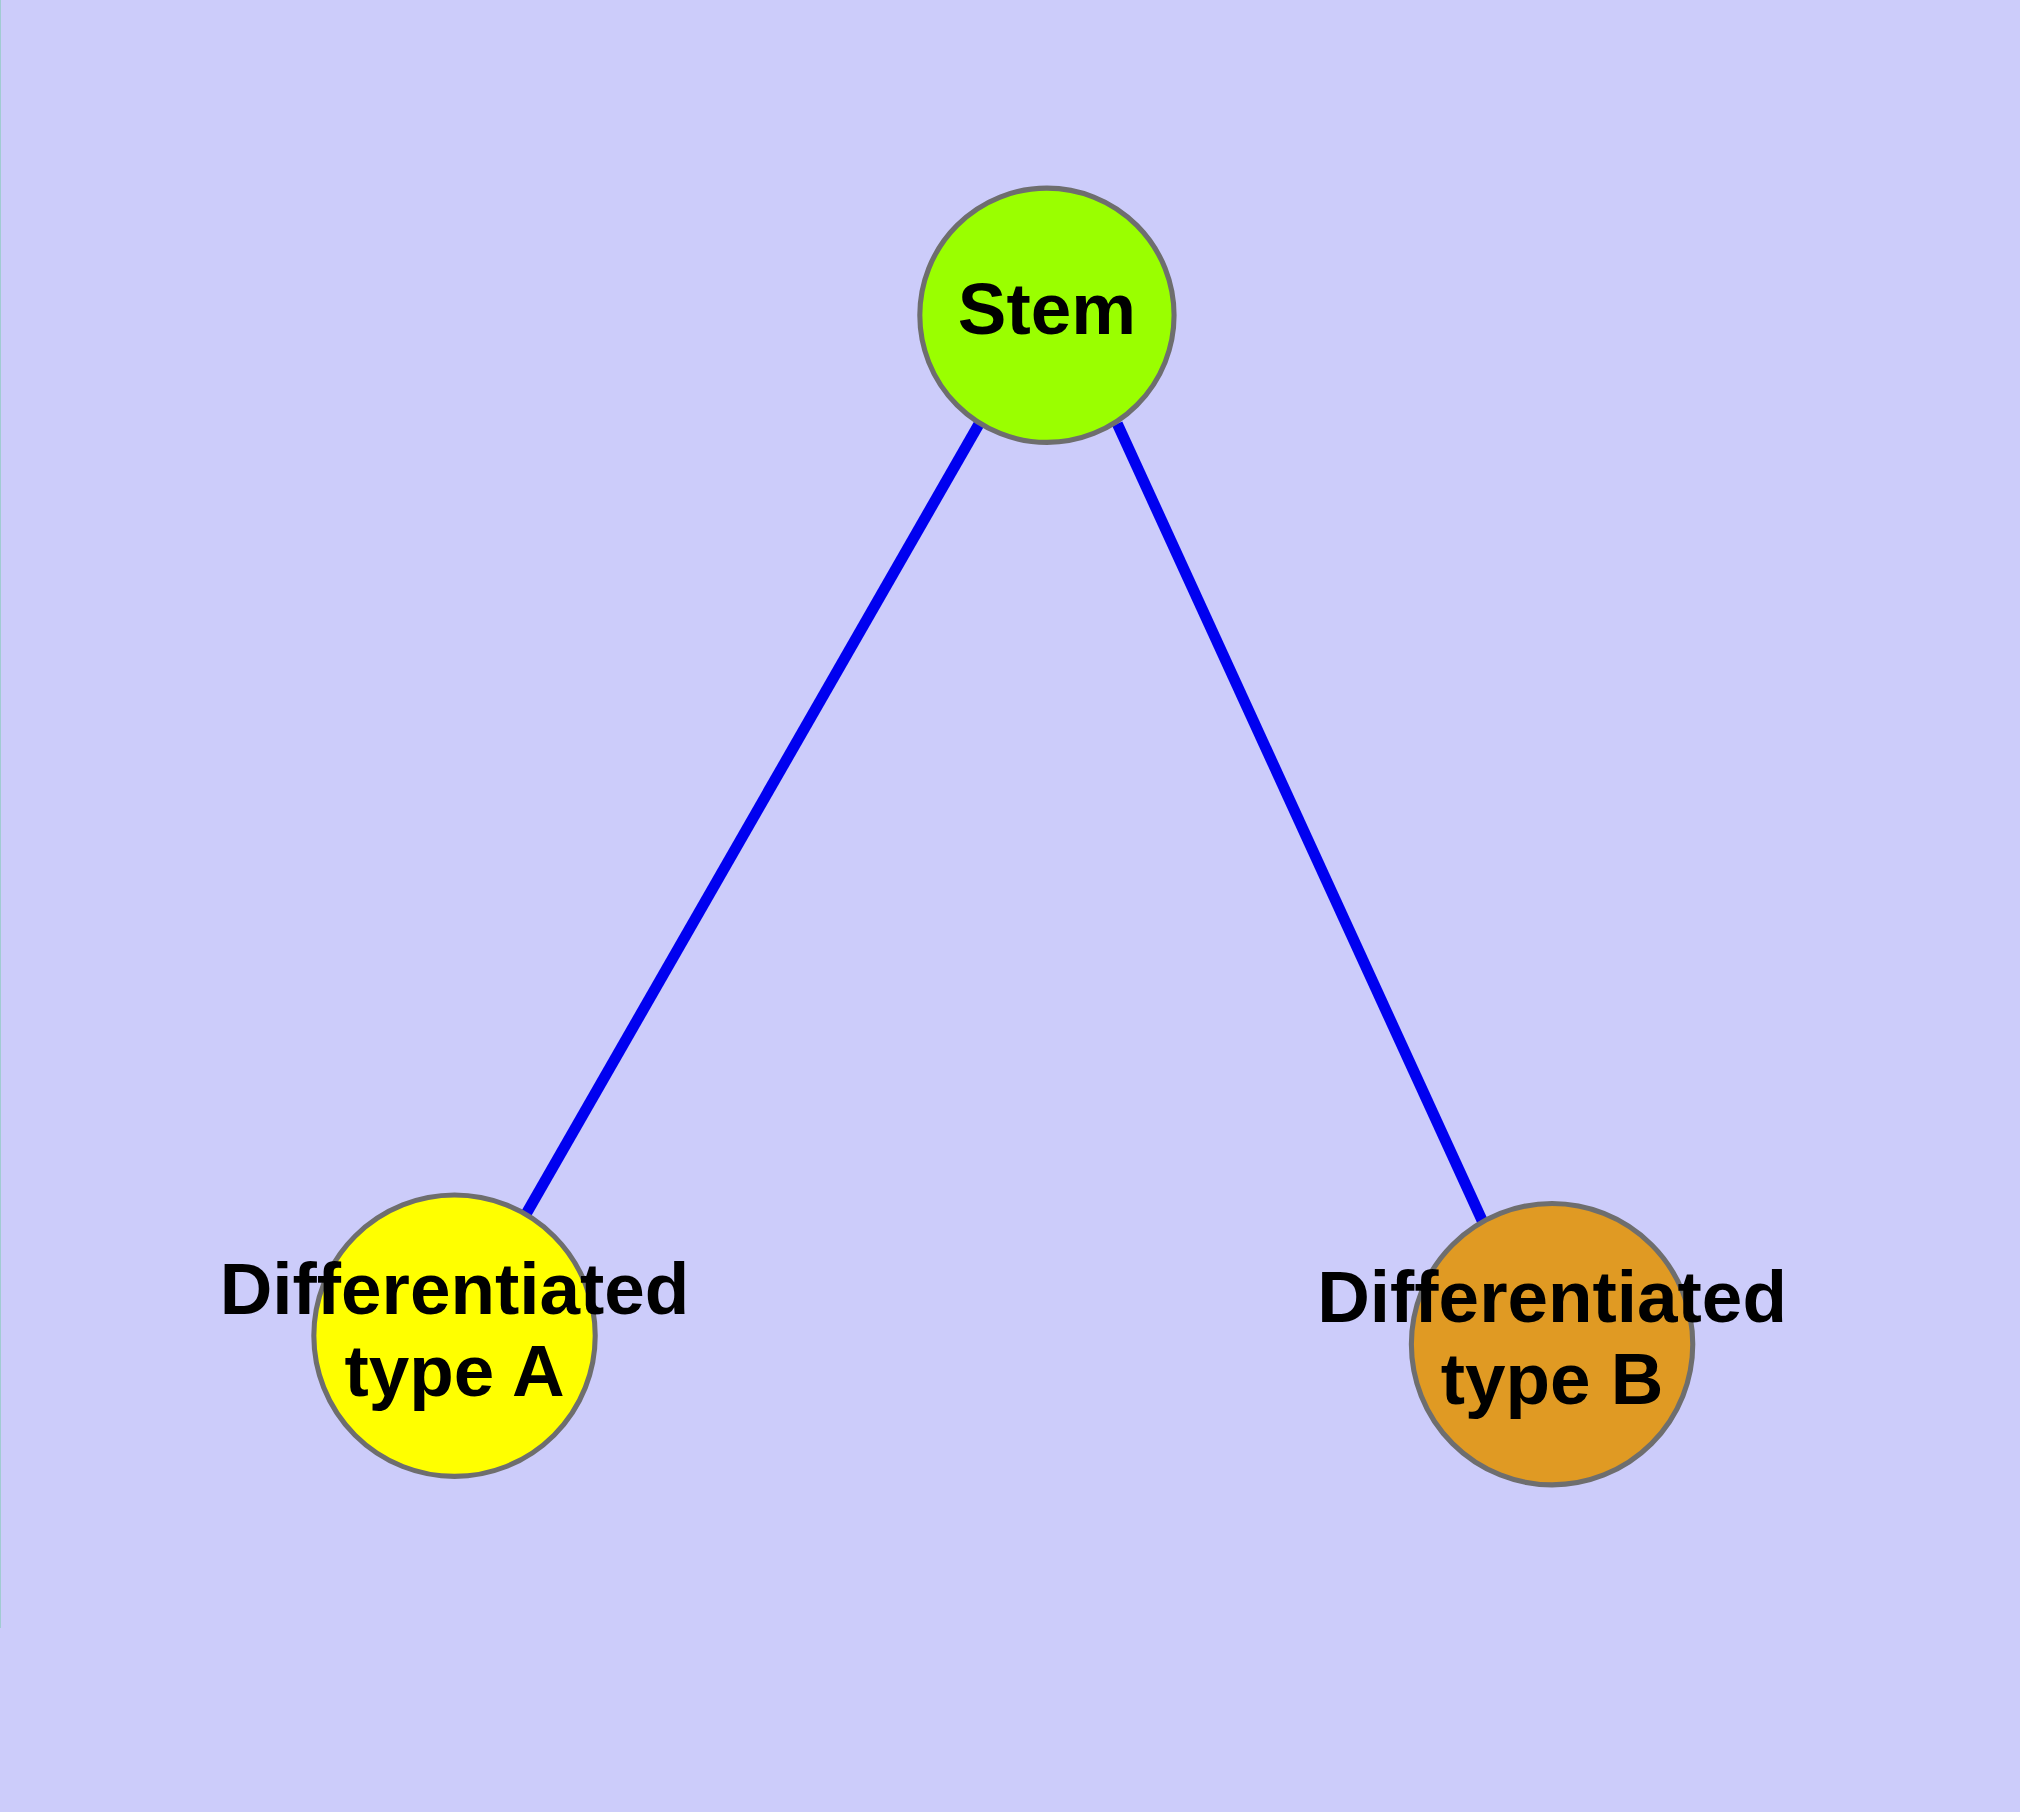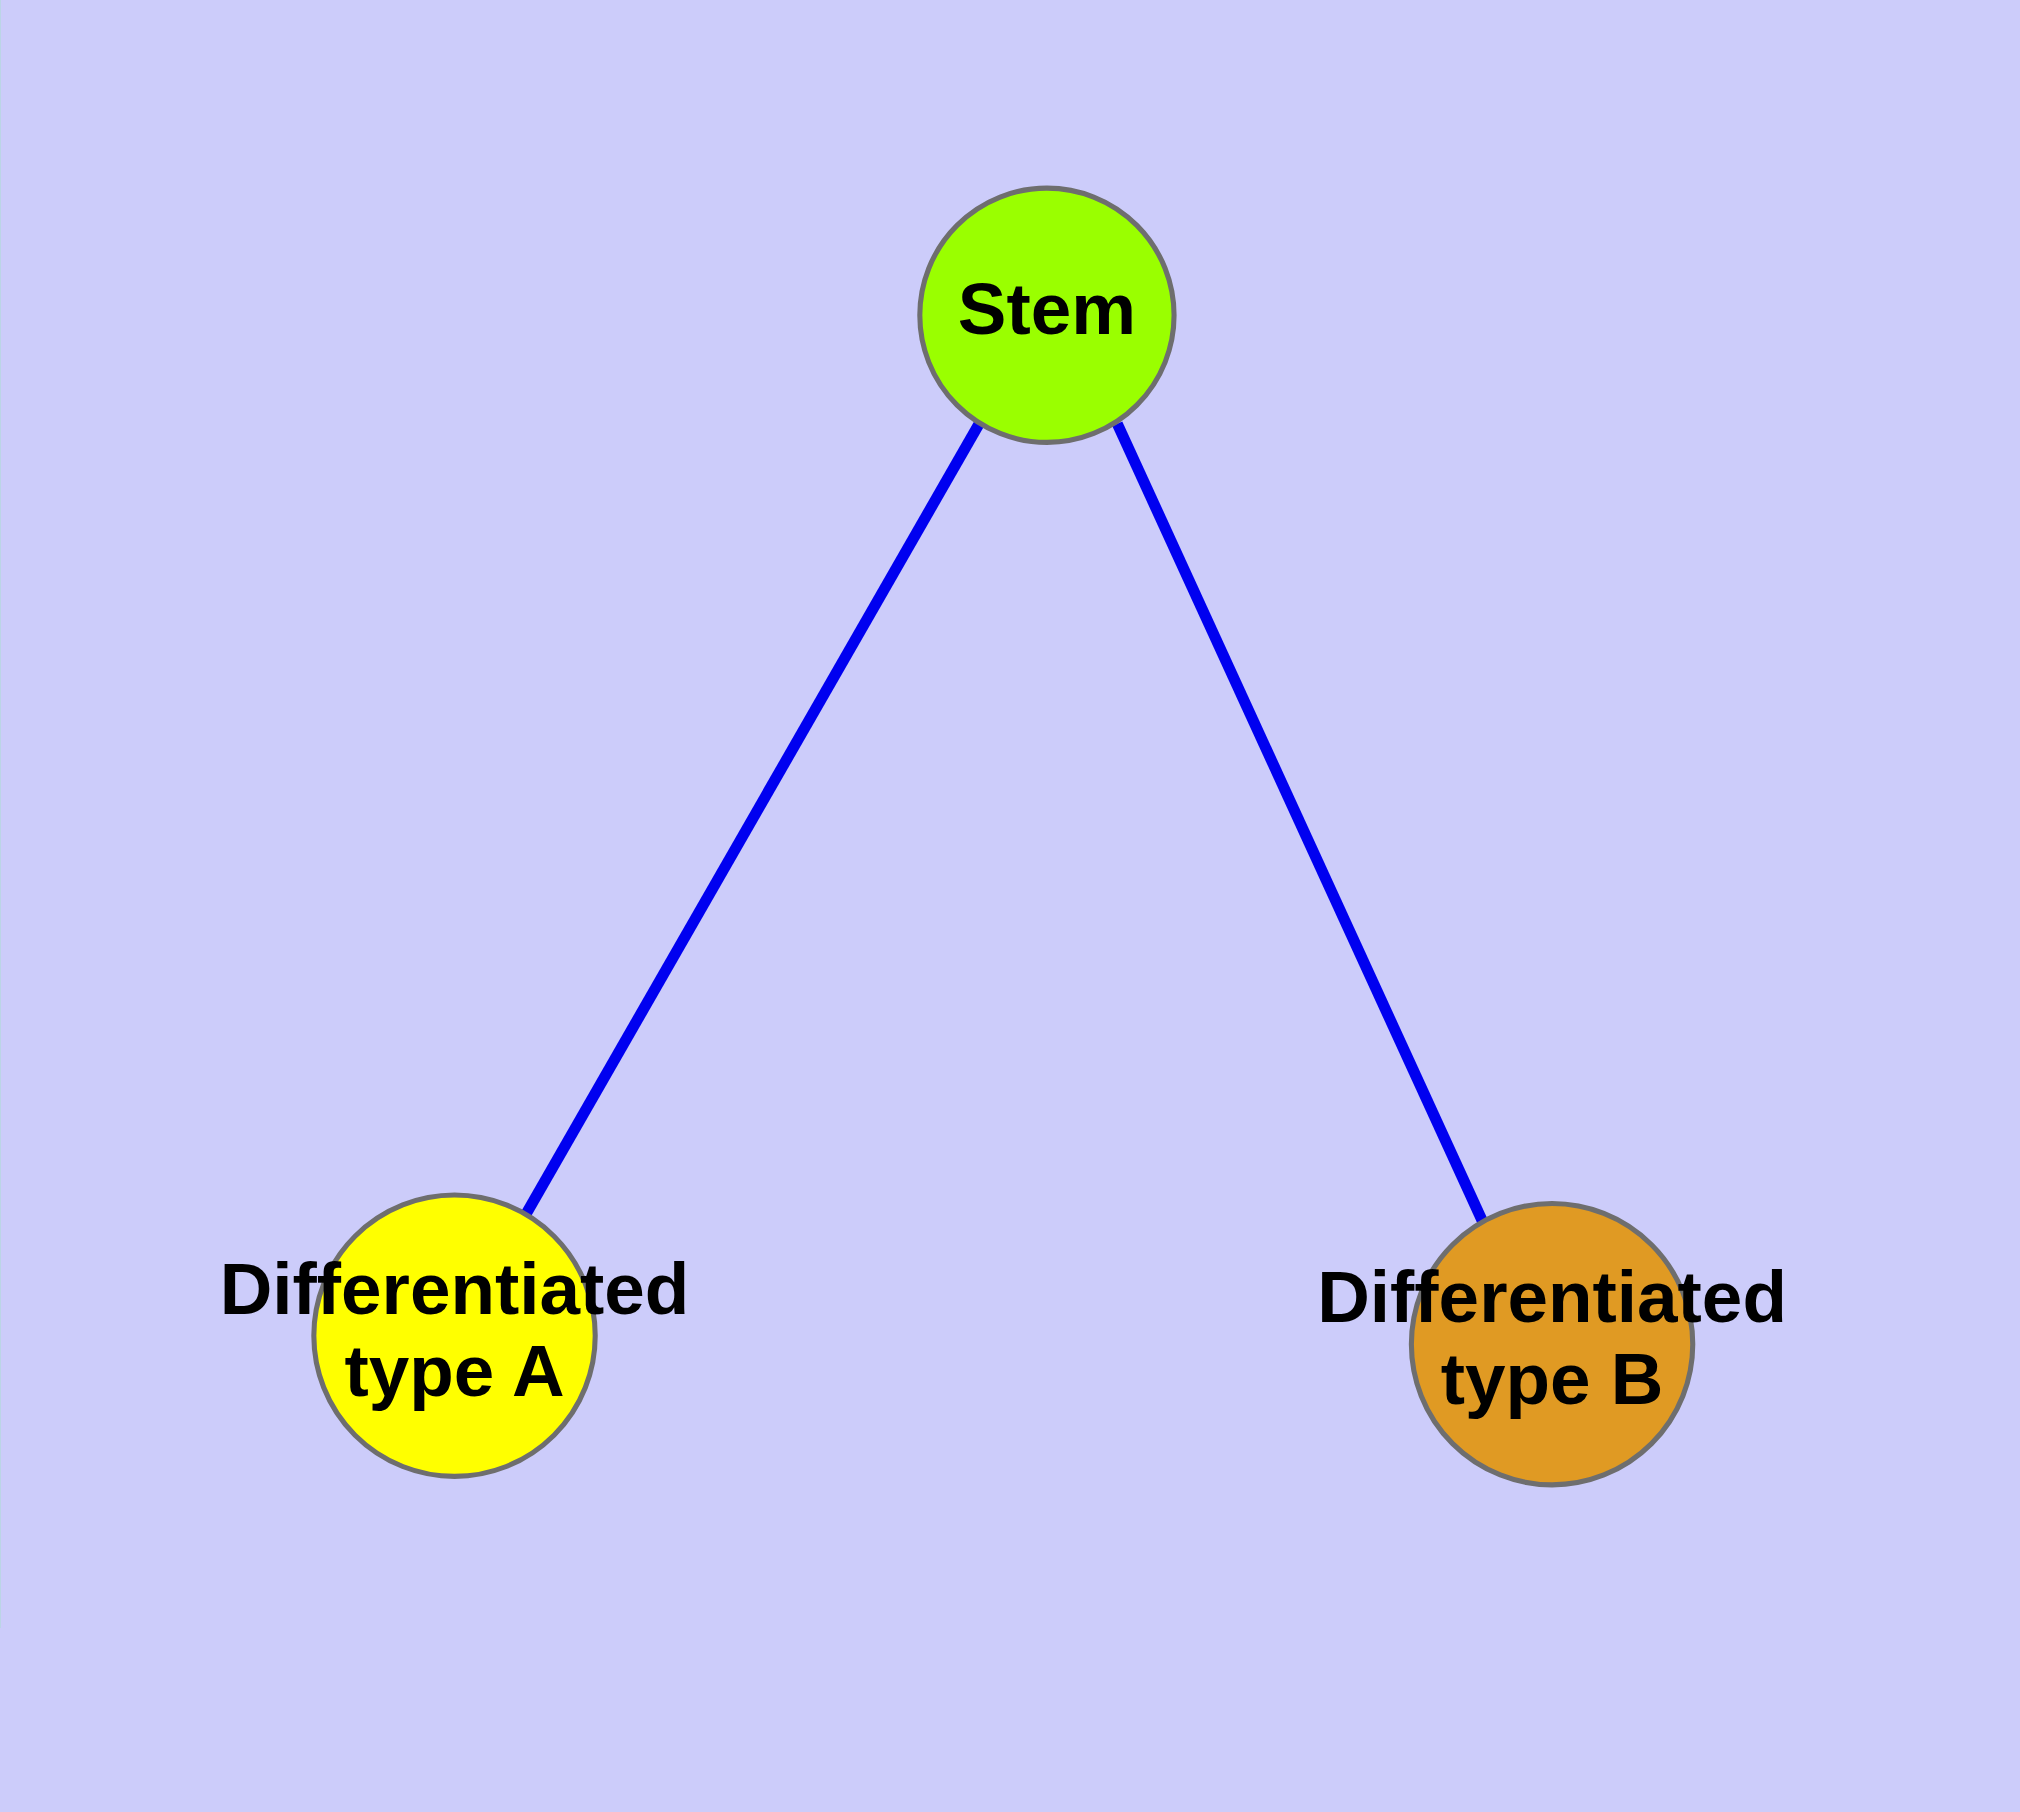--- a/index.html
+++ b/index.html
@@ -30,21 +30,21 @@
     font-family: "Liberation Sans", sans-serif;
     font-weight: bold;
     fill: #000000;
     text-anchor: middle;
     dominant-baseline: middle;
   }
 </style>
 </head>
 <body>
 
-<div id="canvas" style="width: 2021px; height: 1628px; background: #86efac;">
+<div id="canvas" style="width: 2021px; height: 1628px; background: #22c55e;">
   <svg id="graph-svg" viewBox="0 0 2384 2138" xmlns="http://www.w3.org/2000/svg" style="width: 2021px; height: 1812px;">
 
     <rect id="bg-rect" x="0" y="0" width="2384" height="2138" fill="#ccccfa"></rect>
 
     <g id="edges-layer">
         <line x1="1155" y1="500" x2="616" y2="1440" stroke="#0000f0" stroke-width="13" stroke-linecap="butt"></line>
         <line x1="1318" y1="500" x2="1753" y2="1450" stroke="#0000f0" stroke-width="13" stroke-linecap="butt"></line>
       </g>
     <g id="nodes-layer">
         <circle cx="1235" cy="372" r="150" fill="#9aff00" stroke="#6e6e6e" stroke-width="6"></circle>

